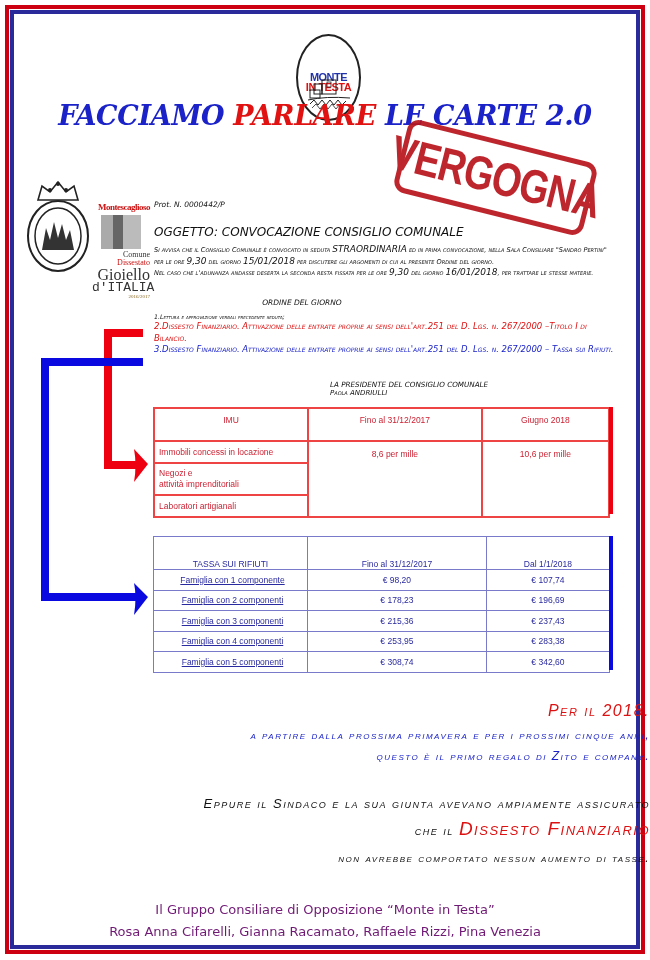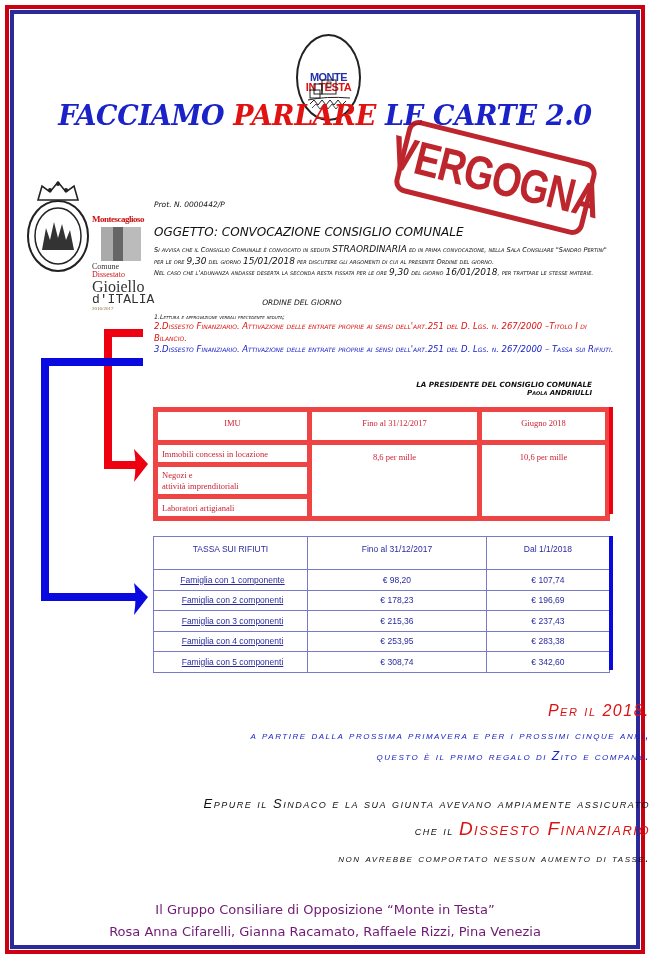--- a/index.html
+++ b/index.html
@@ -22,56 +22,56 @@
   .title { position: absolute; left: 0; width: 650px; top: 100px; text-align: center; font-family: "DejaVu Serif", serif; font-weight: bold; font-style: italic; font-size: 27px; letter-spacing: -0.3px; }
   .title .blue { color: #1a22c8; }
   .title .red { color: #e01212; }
 
   
   .stamp { position: absolute; left: 398px; top: 140px; width: 195px; height: 75px; border: 5px solid #b8141c; border-radius: 12px; transform: rotate(14deg); display: flex; align-items: center; justify-content: center; opacity: 0.92; }
   .stamp span { font-family: "Liberation Sans", sans-serif; font-weight: bold; font-size: 38px; color: #b8141c; letter-spacing: -1px; transform: scaleY(1.25); }
 
   
   .crest { position: absolute; left: 24px; top: 178px; width: 68px; height: 95px; }
-  .municipal { position: absolute; left: 92px; top: 202px; width: 58px; height: 95px; text-align: left; margin-top: 12px; }
+  .municipal { position: absolute; left: 92px; top: 202px; width: 58px; height: 95px; text-align: right; }
   .municipal .name { font-family: "Liberation Serif", serif; font-weight: bold; font-size: 9px; color: #cc1111; letter-spacing: -0.5px; }
   .municipal .tower { margin: 3px auto 0; width: 40px; height: 34px; background: linear-gradient(90deg,#aaa 0 30%,#666 30% 55%,#bbb 55% 100%); }
   .municipal .c1 { font-family: "Liberation Serif", serif; font-size: 8px; color: #333; line-height: 8px; margin-top: 2px; }
   .municipal .c2 { font-family: "Liberation Serif", serif; font-size: 8px; color: #cc1111; line-height: 8px; }
   .municipal .c3 { font-family: "Liberation Serif", serif; font-size: 16px; color: #333; line-height: 15px; }
   .municipal .c4 { font-family: Liberation Mono, monospace; font-size: 13px; color: #333; line-height: 12px; }
   .municipal .c5 { font-family: "Liberation Serif", serif; font-size: 5px; color: #886622; }
 
   
   .doc { position: absolute; left: 154px; font-family: "DejaVu Sans", sans-serif; font-style: italic; color: #111; }
   .prot { top: 200px; font-size: 7.5px; }
   .oggetto { top: 225px; font-size: 12px; }
   .body-text { top: 244px; width: 455px; font-size: 6.6px; line-height: 10.5px; font-variant: small-caps; }
   .body-text b { font-style: italic; font-weight: normal; font-size: 9px; font-variant: normal; }
   .odg-title { position: absolute; top: 298px; left: 0; width: 522px; padding-left: 82px; text-align: center; font-family: "DejaVu Sans", sans-serif; font-style: italic; font-size: 7.5px; color: #111; }
   .odg { position: absolute; left: 154px; top: 312px; width: 460px; font-family: "DejaVu Sans", sans-serif; font-style: italic; }
   .odg .i1 { font-size: 6.3px; color: #111; font-variant: small-caps; line-height: 9px; }
   .odg .red { color: #dd1111; font-size: 8.5px; line-height: 11.5px; font-variant: small-caps; }
   .odg .blue { color: #1a22c8; font-size: 8.5px; line-height: 11.5px; font-variant: small-caps; }
-  .pres { position: absolute; left: 342px; width: 250px; top: 380px; text-align: right; font-family: "DejaVu Sans", sans-serif; font-style: italic; font-size: 7.2px; color: #111; line-height: 9px; font-weight: bold; }
+  .pres { position: absolute; left: 330px; width: 250px; top: 380px; text-align: left; font-family: "DejaVu Sans", sans-serif; font-style: italic; font-size: 7.2px; color: #111; line-height: 9px; }
   .pres .n { font-variant: small-caps; font-size: 7px; }
 
   
   table { border-collapse: collapse; position: absolute; font-family: "Liberation Sans", sans-serif; font-size: 8.5px; }
   .imu { left: 153px; top: 407px; width: 457px; color: #cc2233; }
-  .imu td, .imu th { border: 5px solid #ef4444; font-weight: normal; font-family: Liberation Serif, serif; }
+  .imu td, .imu th { border: 2px solid #ef4444; font-weight: normal; }
   .imu th { height: 33px; vertical-align: top; padding-top: 6px; }
   .imu td.lab { text-align: left; padding-left: 4px; width: 154px; height: 22px; }
   .imu td.lab2 { height: 32px; line-height: 11px; }
   .imu td.val { text-align: center; vertical-align: top; padding-top: 7px; }
   .imu-bar { position: absolute; left: 609px; top: 407px; width: 4px; height: 107px; background: #ee0011; }
 
   .tari { left: 153px; top: 536px; width: 457px; color: #2a2aa0; }
   .tari td, .tari th { border: 1px solid #7a7acb; font-weight: normal; }
-  .tari th { height: 33px; vertical-align: top; padding-top: 7px; }
+  .tari th { height: 33px; vertical-align: top; padding-top: 22px; }
   .tari td { height: 20.5px; }
   .tari td.lab { text-align: center; padding-left: 4px; width: 154px; text-decoration: underline; }
   .tari td.val { text-align: center; }
   .tari-bar { position: absolute; left: 609px; top: 536px; width: 4px; height: 134px; background: #0a0ae0; }
 
   
   .arrows { position: absolute; left: 0; top: 0; }
 
   
   .slogan { position: absolute; left: 0; width: 650px; text-align: right; font-family: Liberation Sans, sans-serif; font-variant: small-caps; font-style: italic; letter-spacing: 1.5px; }

